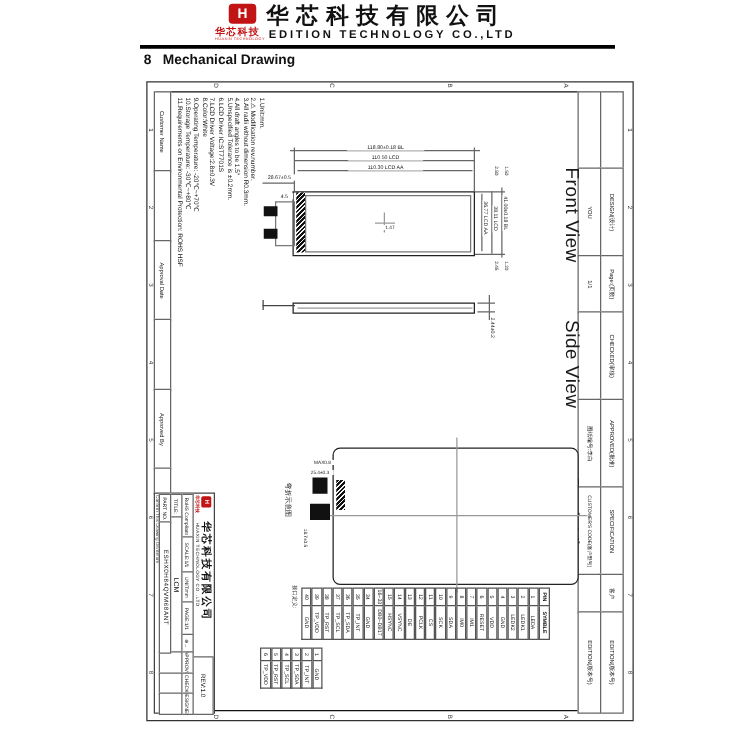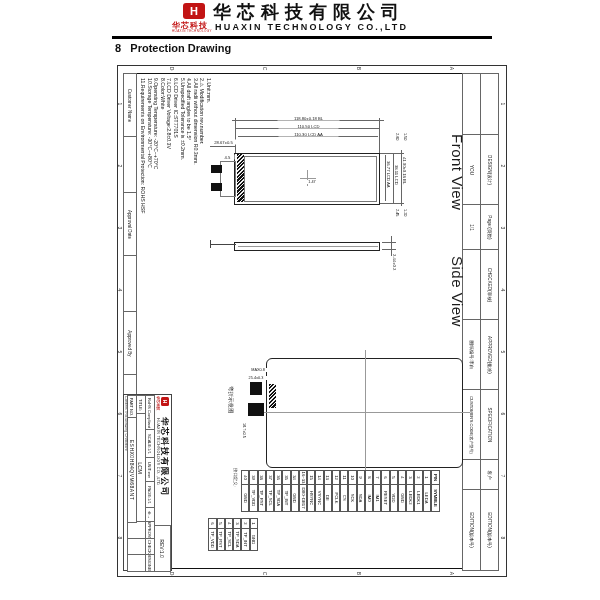--- a/index.html
+++ b/index.html
@@ -46,25 +46,25 @@
 </style>
 </head>
 <body>
 
 <div class="page">
 
   <div class="logo-mark">H</div>
   <div class="logo-cn">华芯科技</div>
   <div class="logo-sub">HUAXIN TECHNOLOGY</div>
   <div class="company-cn">华芯科技有限公司</div>
-  <div class="company-en">HUAXIN TECHNOLOGY CO.,LTD</div>
+  <div class="company-en">EDITION TECHNOLOGY CO.,LTD</div>
   <div class="hrule"></div>
   <div class="section-h">
     <span>8</span>&nbsp;&nbsp;
-    <span>Protection Drawing</span>
+    <span>Mechanical Drawing</span>
   </div>
 
   <div class="sheet-wrap">
     <div class="sheet">
       <div class="outer-border"></div>
       <div class="inner-frame"></div>
       <div id="zones">
           <div class="zone" style="left: 9px; top: 0.5px; width: 62px; height: 8px;">1</div>
           <div class="zone" style="left: 9px; top: 383.5px; width: 62px; height: 8px;">1</div>
           <div class="zone" style="left: 71px; top: 0.5px; width: 62px; height: 8px;">2</div>

